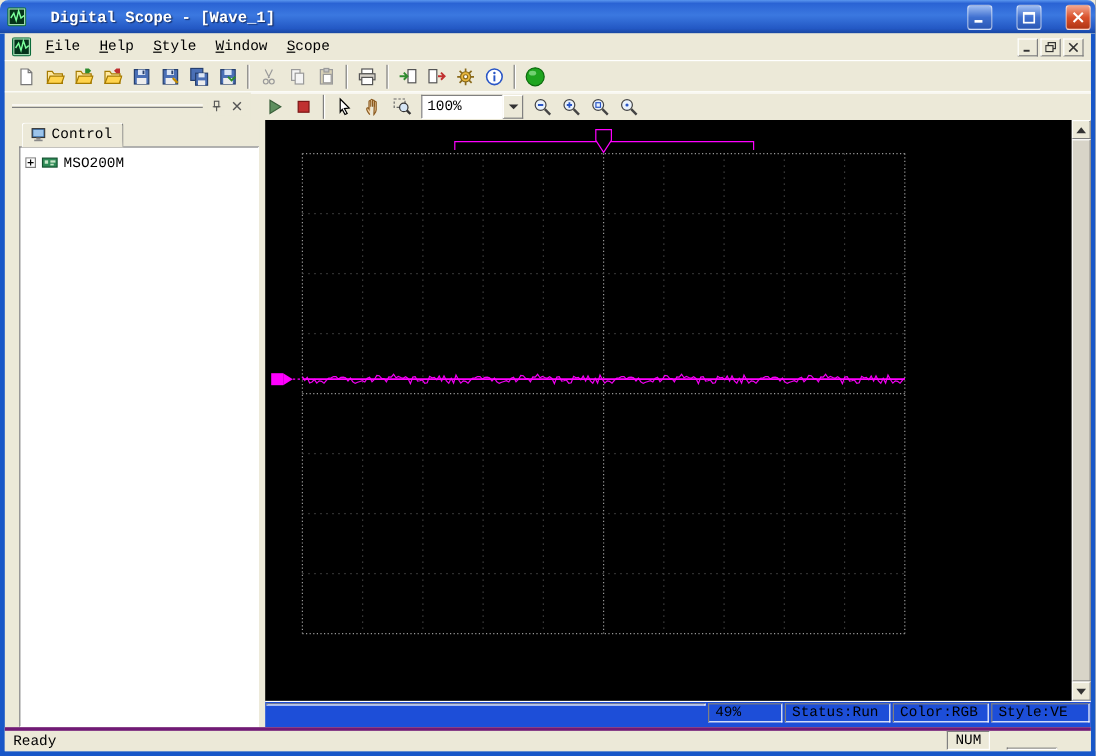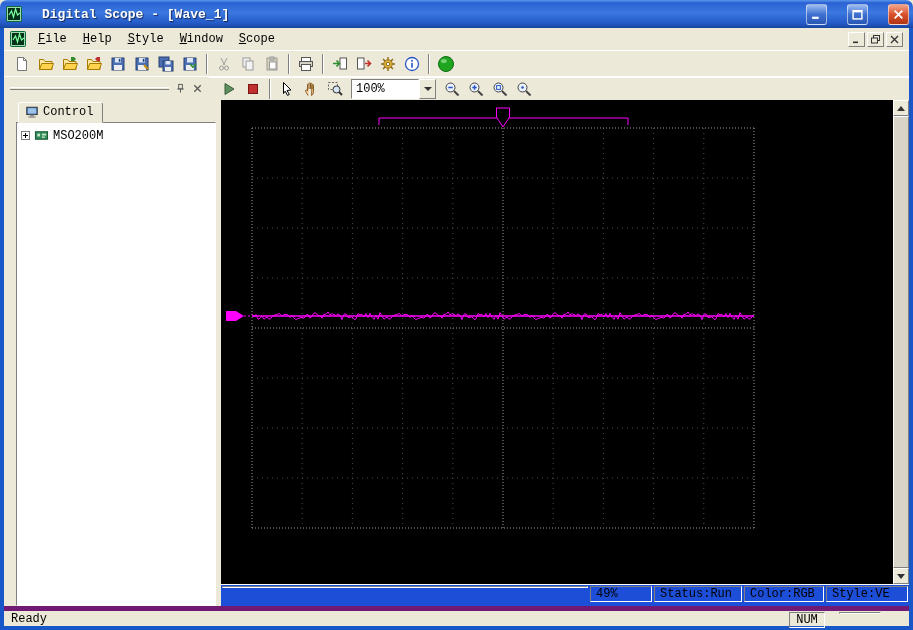--- a/index.html
+++ b/index.html
@@ -84,21 +84,21 @@
 
   
   .scope-status { height:22px; display:flex; align-items:flex-start; background:#1d4ed8; border-top:1px solid #fff; padding:1px; gap:2px; }
   .ss-cell { border:1px solid; border-color:#808080 #fff #fff #808080; display:flex; align-items:center; padding:0 5px; white-space:nowrap; overflow:hidden; }
   .ss-progress { flex:1; position:relative; border:1px solid; border-color:#808080 #fff #fff #808080; }
   .progress-fill { position:absolute; left:2px; top:3px; bottom:3px;
     background:repeating-linear-gradient(90deg,#3A67C8 0 6px,rgba(0,0,0,0) 6px 8px); }
   .w-49 { width:62px; } .w-st { width:88px; } .w-co { width:80px; } .w-sty { width:82px; }
 
   
-  .statusbar { height:20px; display:flex; align-items:flex-start; background:#ECE9D8; border-top:5px solid #701a75; padding:1px 0 1px 2px; gap:14px; }
+  .statusbar { height:20px; display:flex; align-items:flex-end; background:#ECE9D8; border-top:3px solid #701a75; padding:1px 0 1px 2px; gap:14px; }
   .sb-msg { flex:1; display:flex; align-items:center; padding:0 5px; }
   .sb-panel { border:1px solid; border-color:#808080 #fff #fff #808080; display:flex; align-items:center; justify-content:center; padding:0 4px; }
   .sb-num { width:36px; } .sb-empty { width:42px; }
   .sb-grip { width:14px; background:
     repeating-linear-gradient(135deg, rgba(0,0,0,0) 0 3px, #fff 3px 4px, #808080 4px 5px); }
 </style>
 </head>
 <body>
 
 <div class="window">

